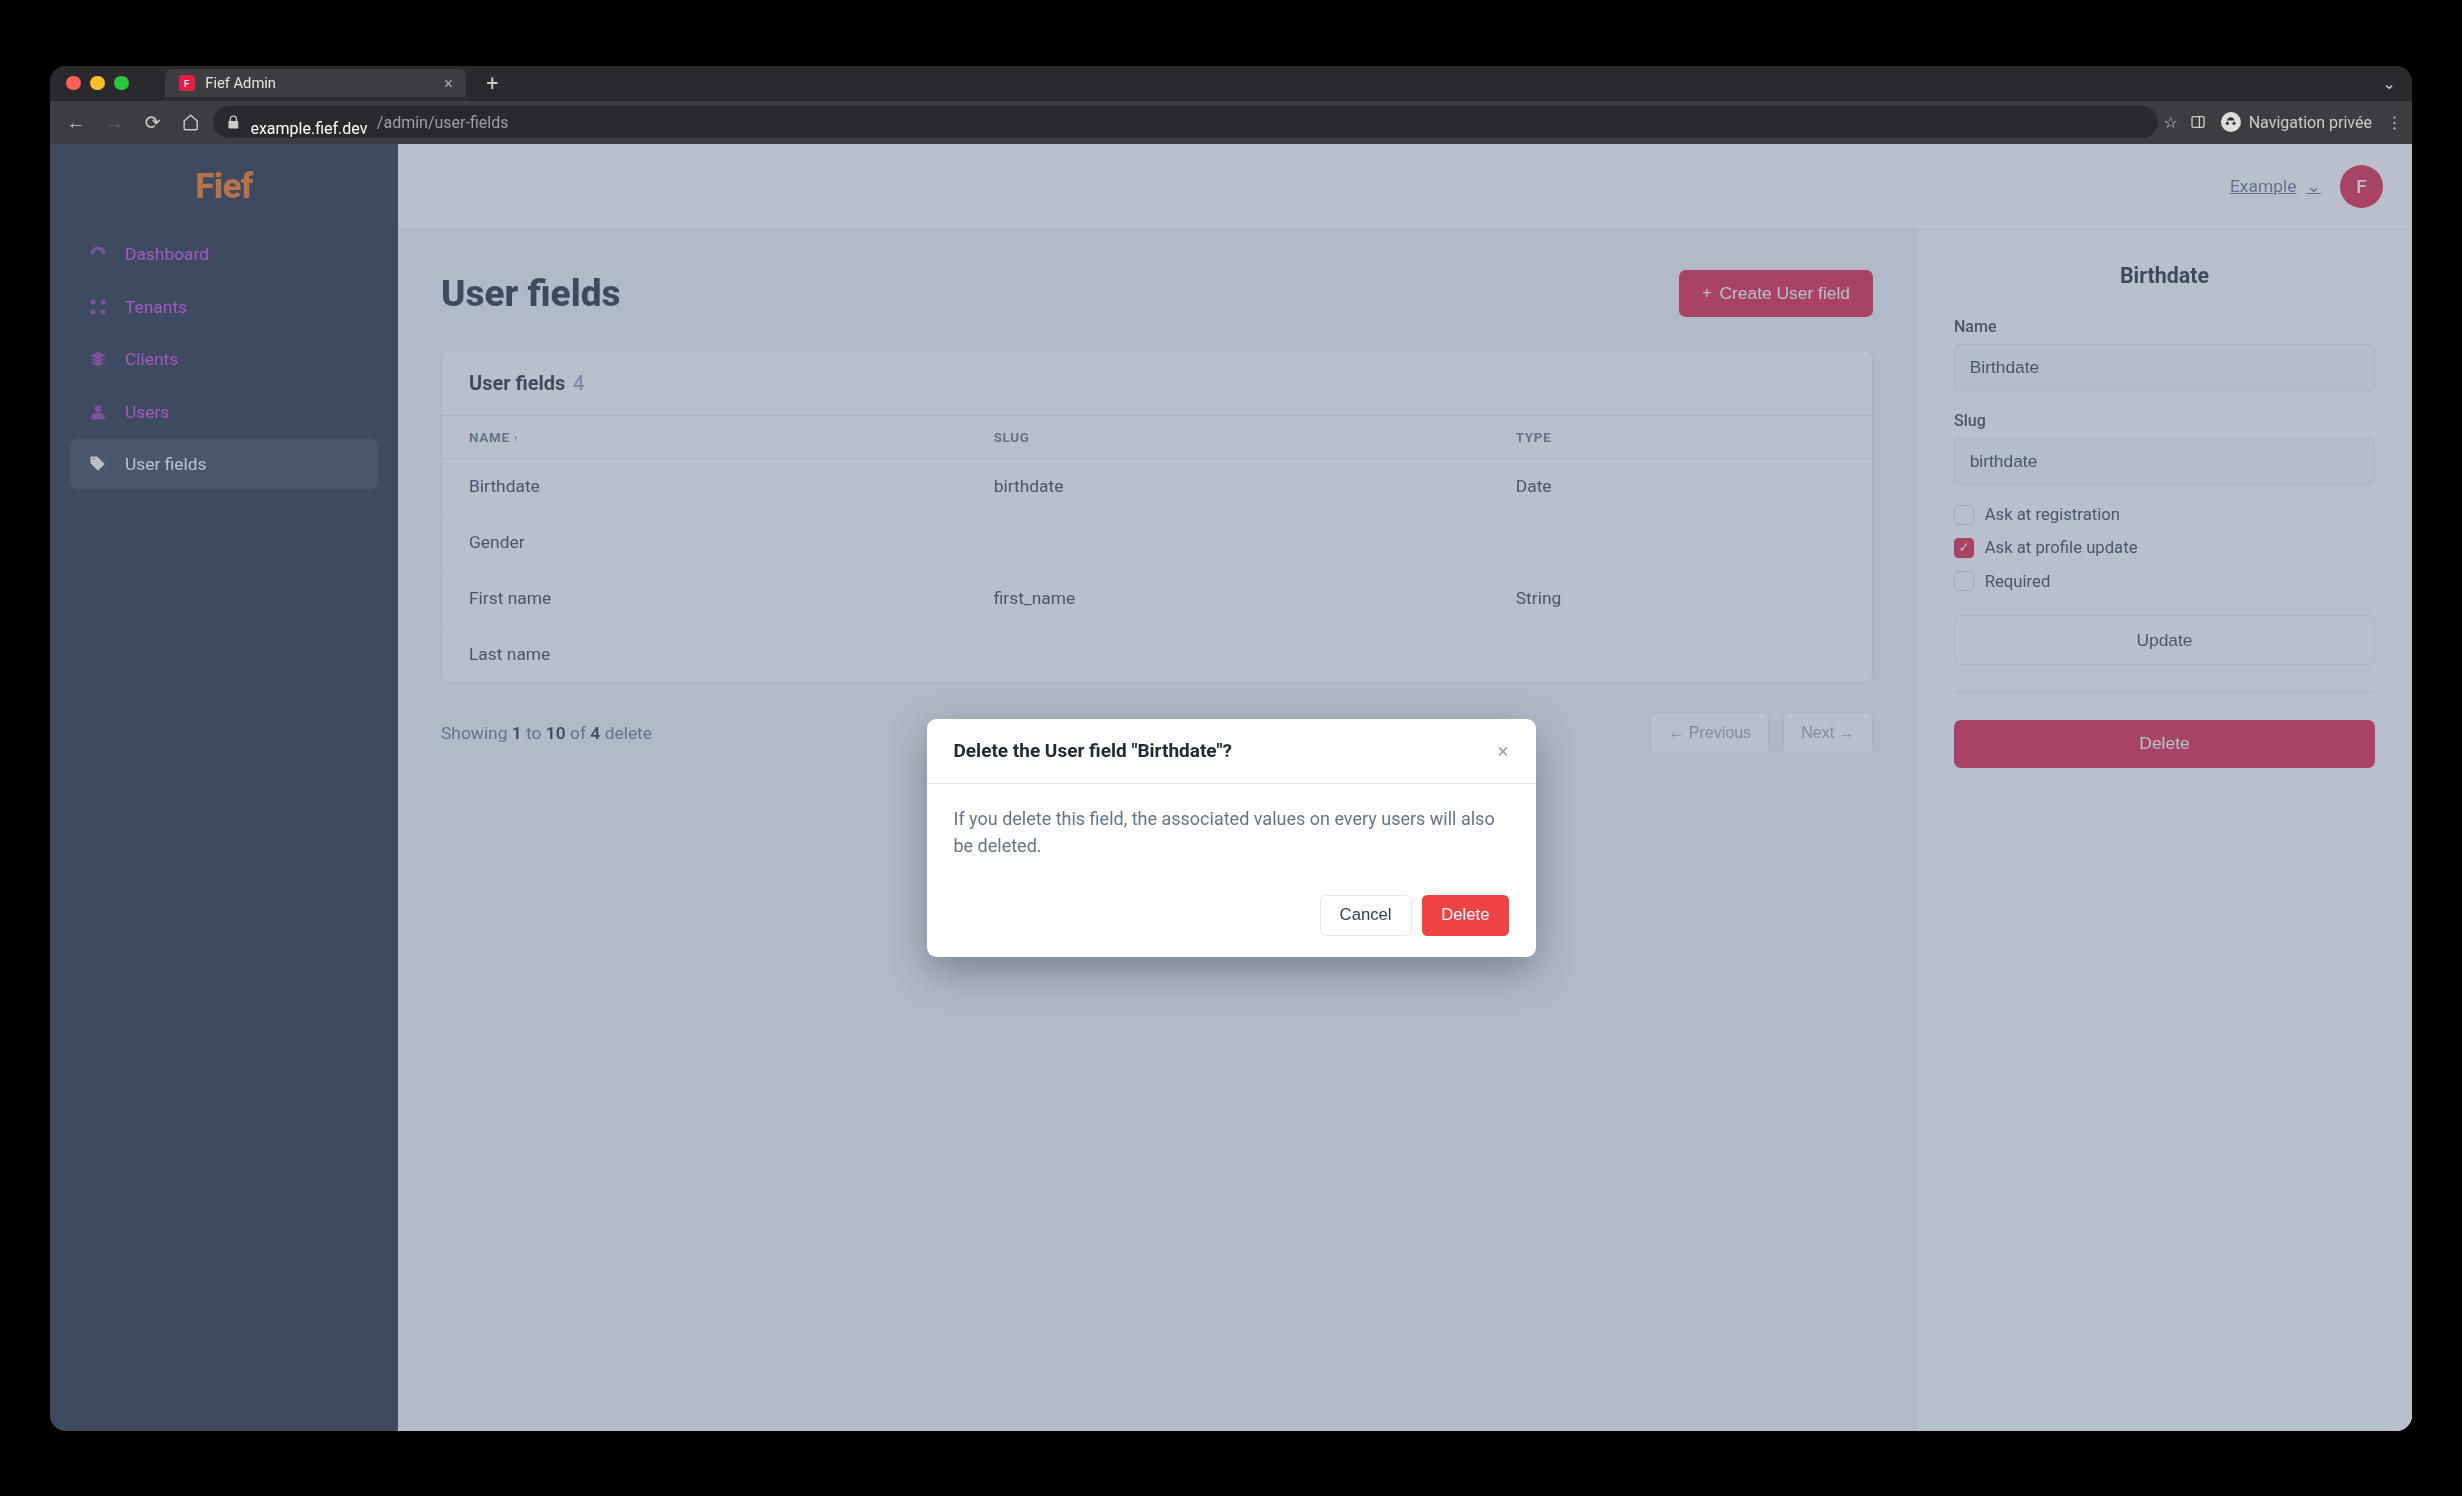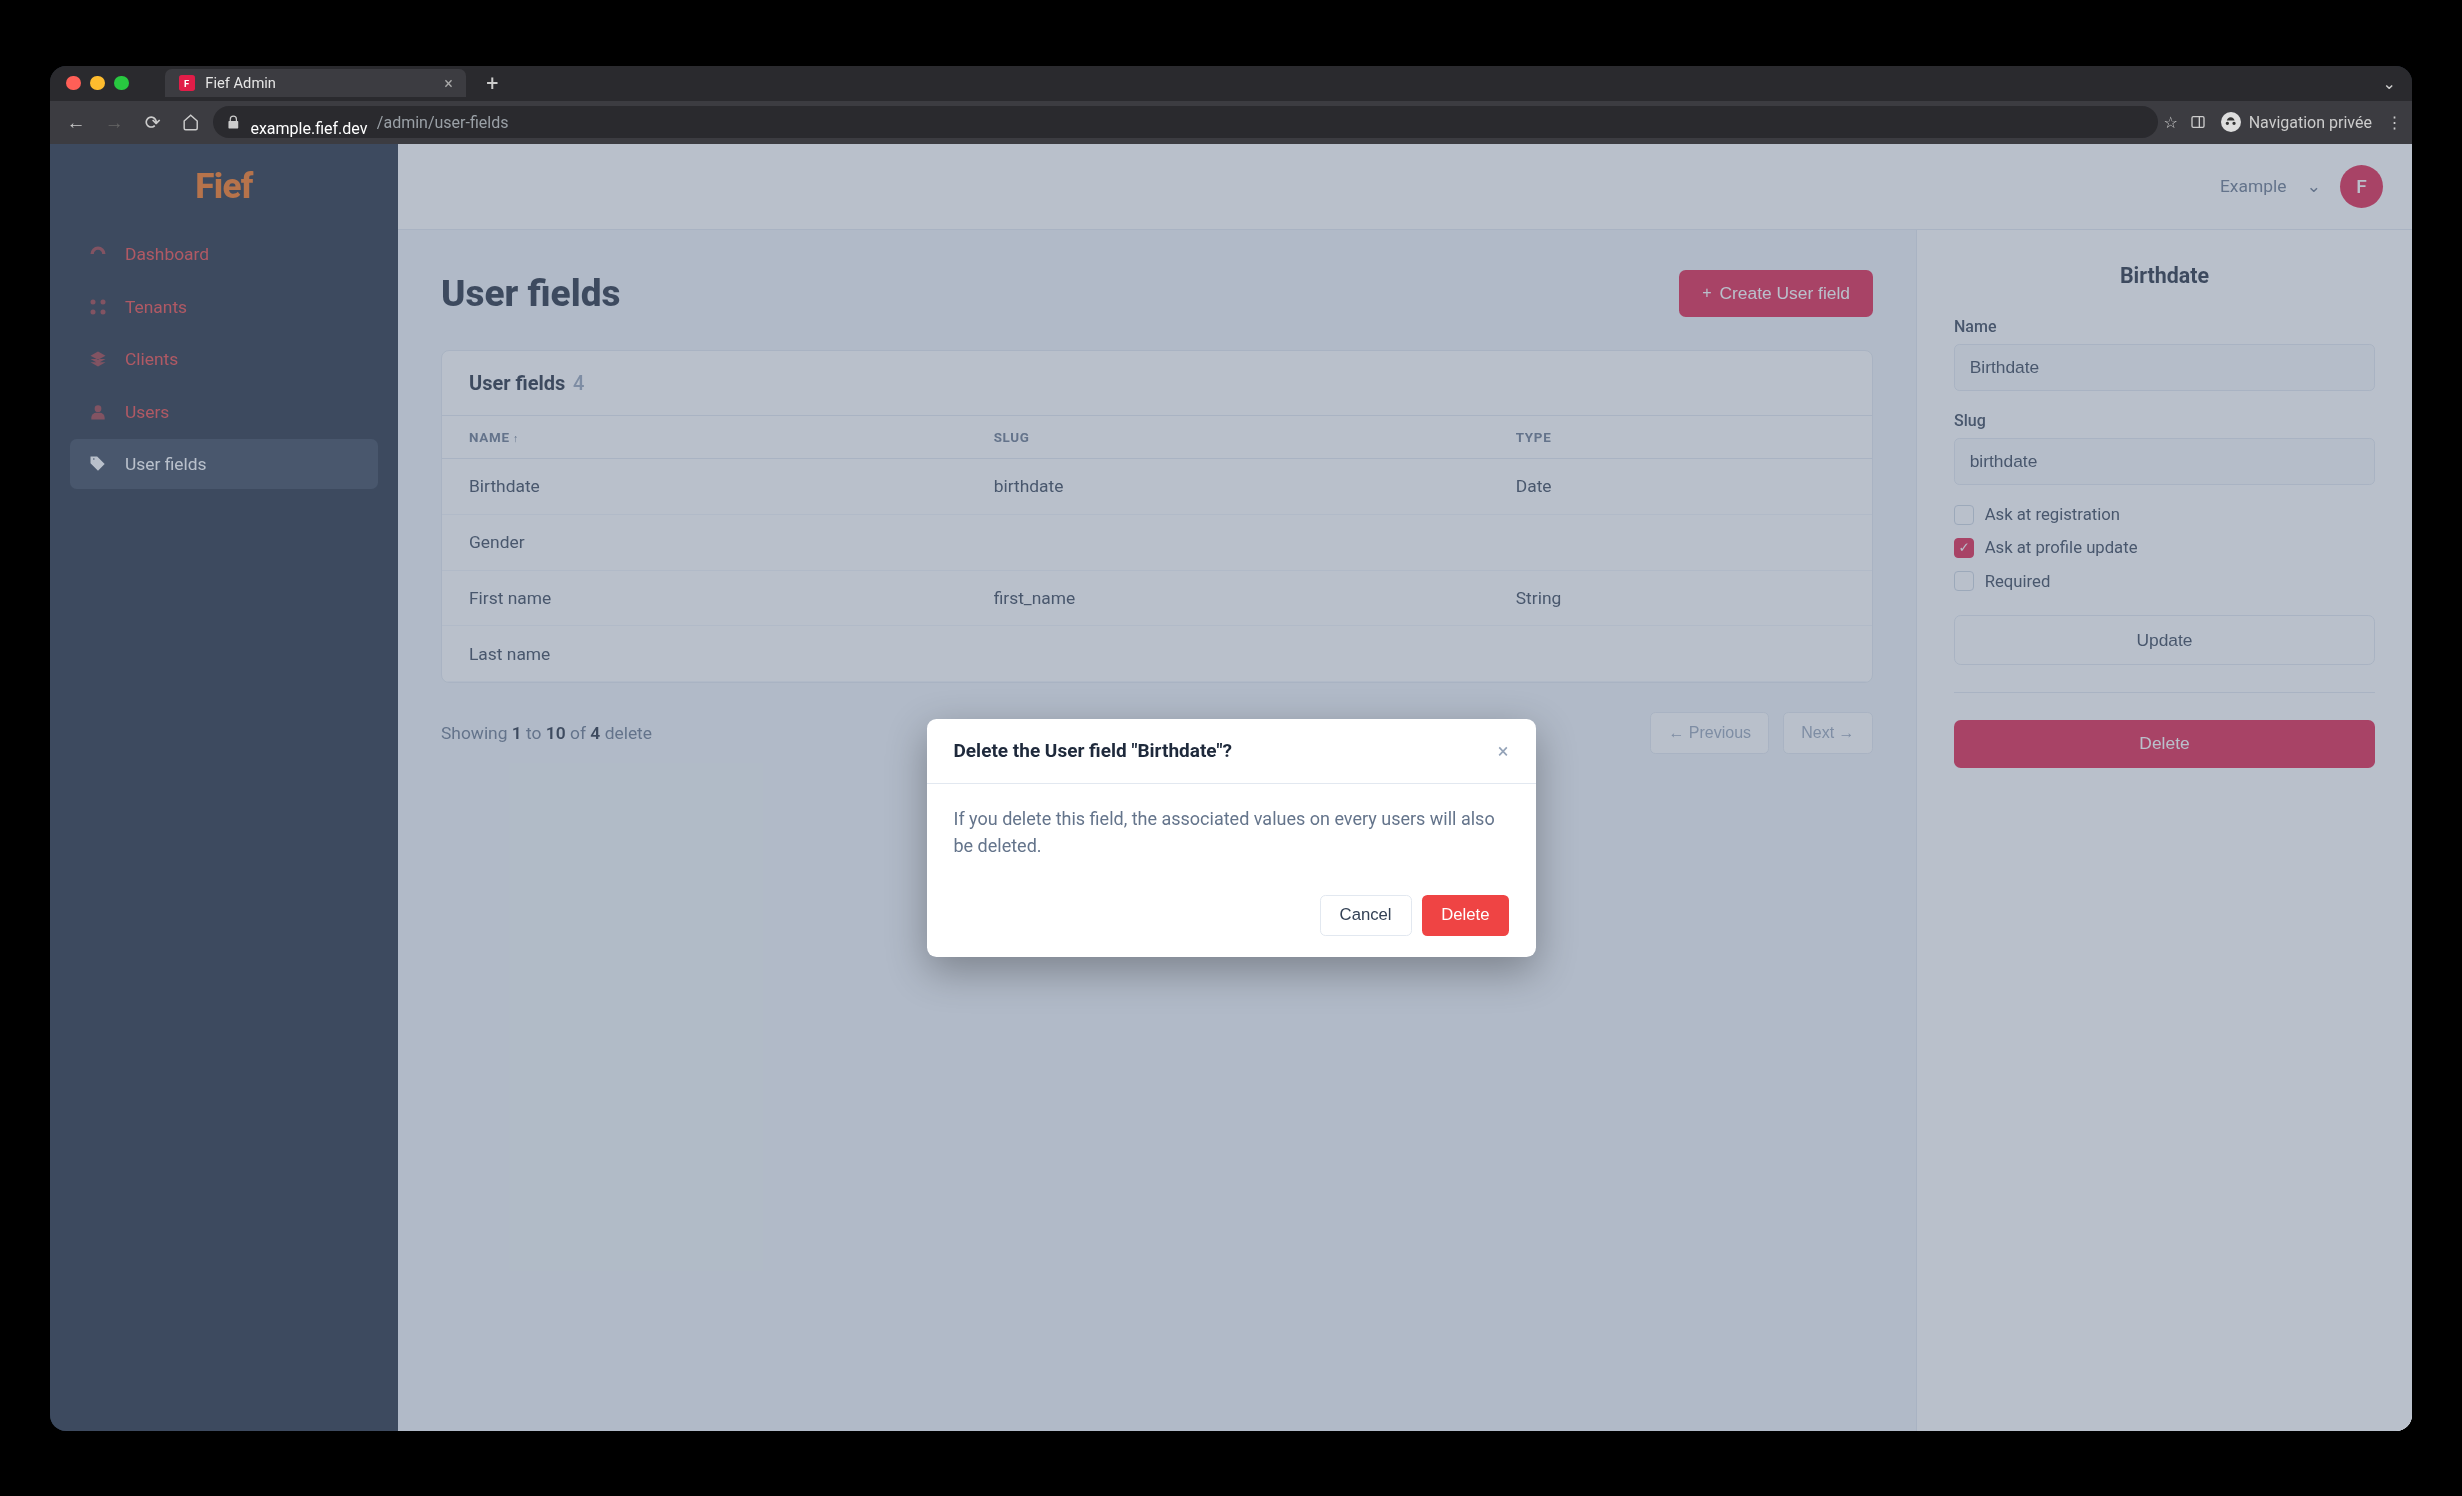--- a/index.html
+++ b/index.html
@@ -133,21 +133,21 @@
   font-weight: 800;
   color: #f97316;
   letter-spacing: -0.7px;
 }
 .nav-list { padding: 0 20px; }
 .nav-item {
   display: flex;
   align-items: center;
   gap: 16px;
   padding: 13.4px 16px;
-  color: #ef4444;
+  color: #d946ef;
   font-size: 17.4px;
   border-radius: 6.7px;
   margin-bottom: 2.7px;
 }
 .nav-item.active { background: #334155; color: #fff; }
 .nav-icon { width: 23px; height: 23px; display: flex; align-items: center; justify-content: center; opacity: 0.6; }
 .nav-item.active .nav-icon { opacity: 1; }
 
 .content-wrap {
   flex: 1;
@@ -163,21 +163,22 @@
   align-items: center;
   justify-content: flex-end;
   padding: 0 29px;
   gap: 19px;
 }
 .workspace-sel {
   color: #64748b;
   font-size: 17.4px;
   display: flex;
   align-items: flex-end;
-  gap: 20px;
+  gap: 10px;
+  text-decoration: underline;
 }
 .avatar {
   width: 43px; height: 43px;
   border-radius: 50%;
   background: #e11d48;
   color: white;
   font-size: 19px;
   font-weight: 500;
   display: flex;
   align-items: center;

